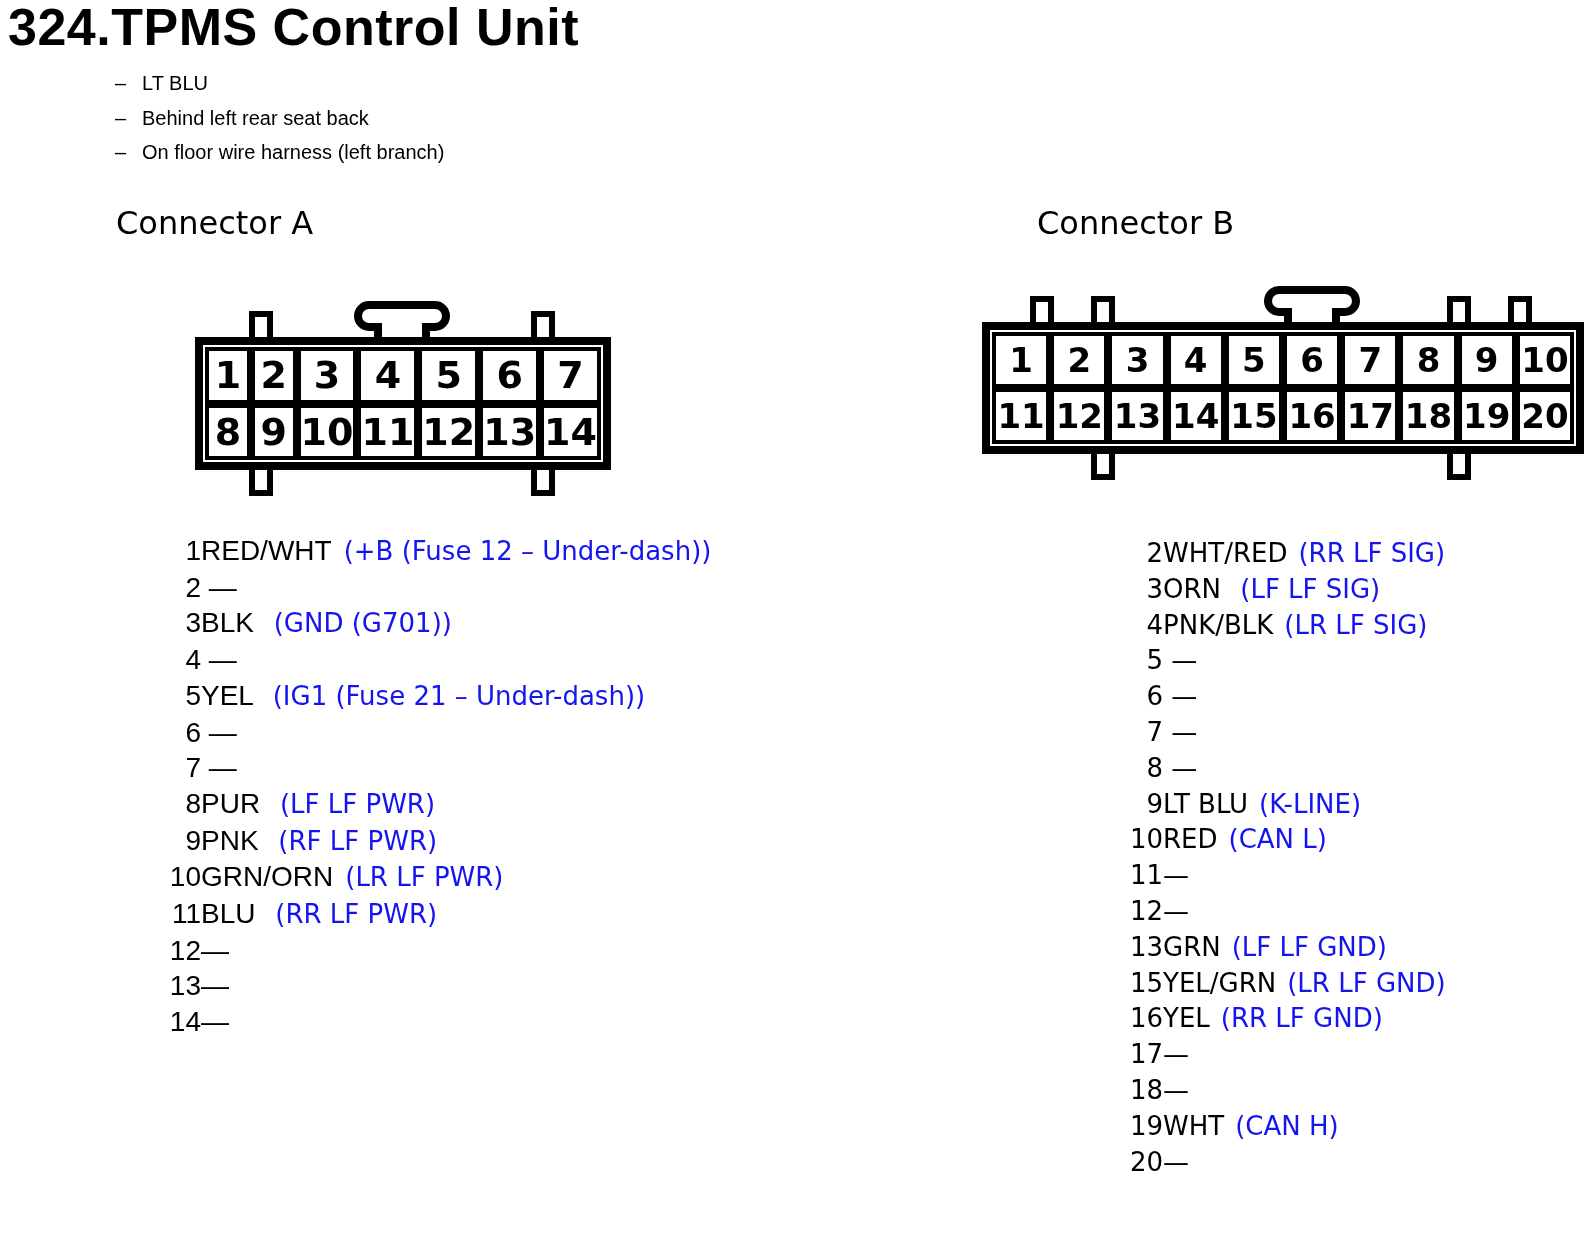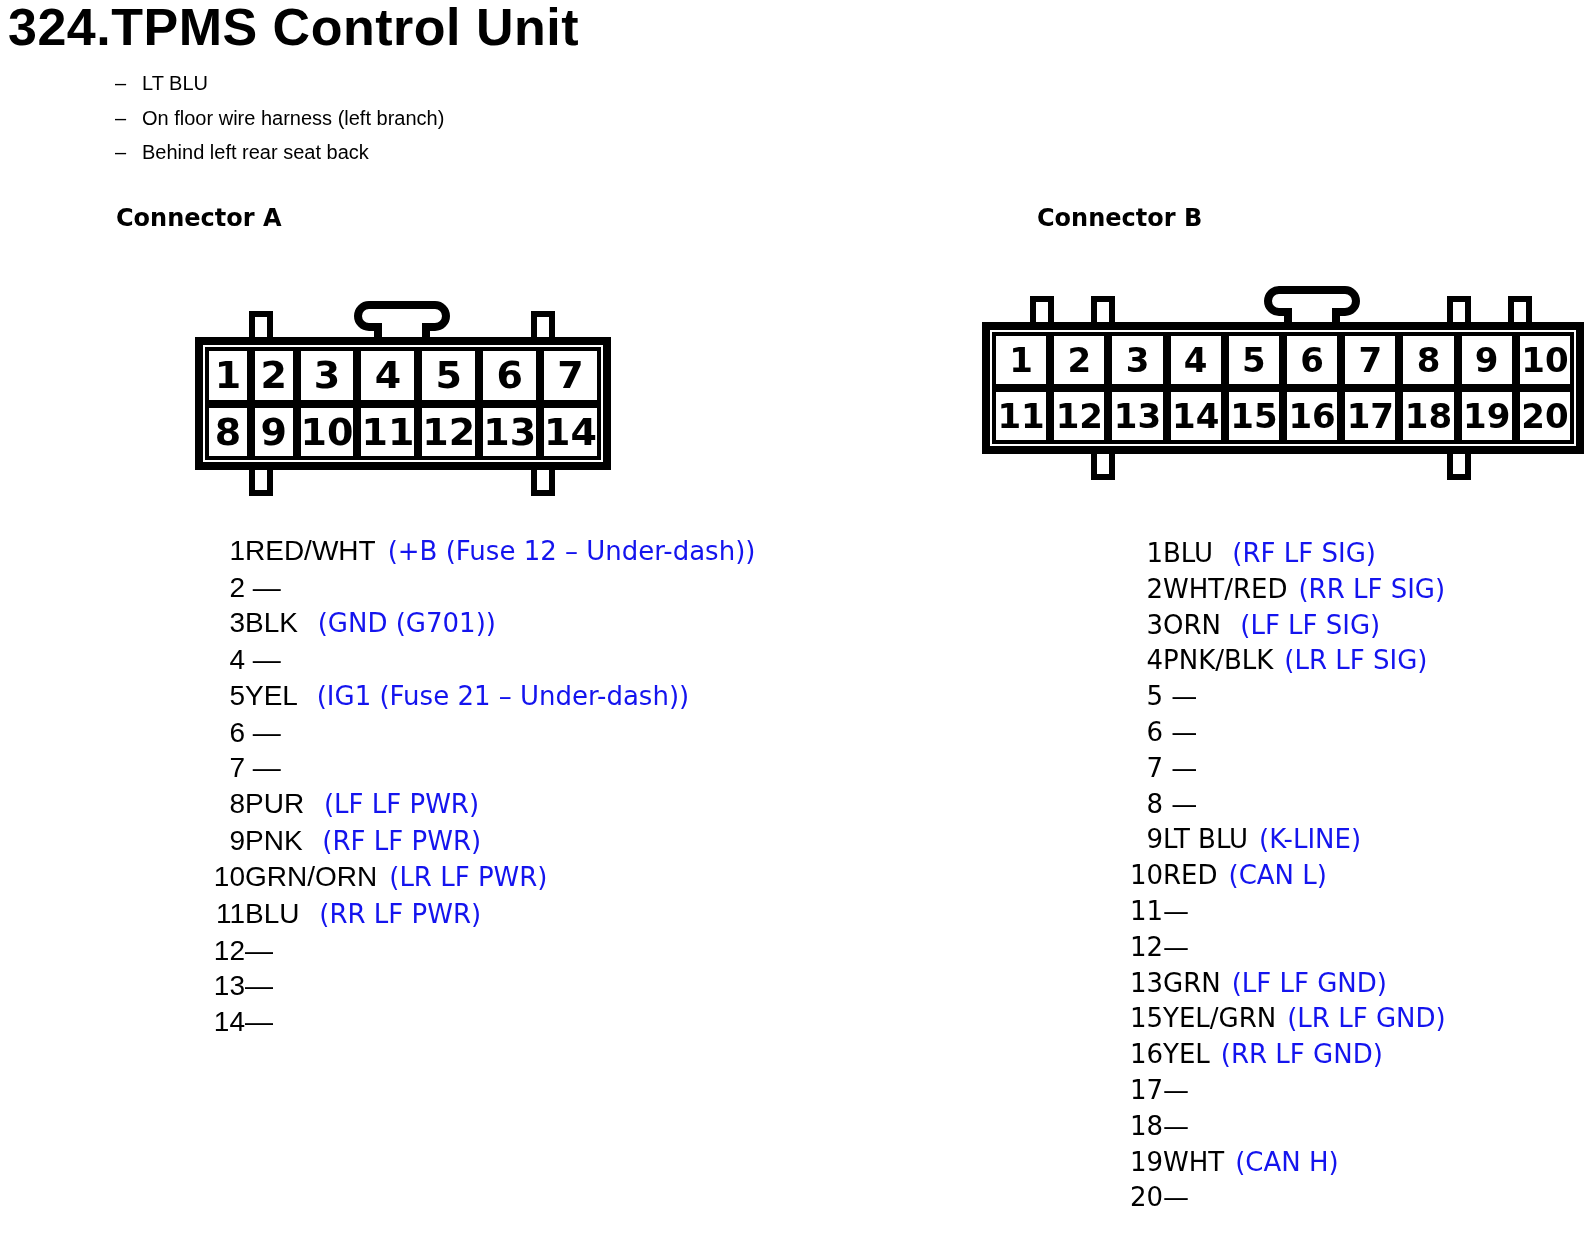--- a/index.html
+++ b/index.html
@@ -22,21 +22,21 @@
 
   .notes {
     position: absolute; left: 115px; top: 66px;
     font-size: 20px; line-height: 34.6px;
   }
   .note-dash { display: inline-block; width: 27px; }
 
   .conn-head {
     position: absolute; top: 204px;
     font-family: "DejaVu Sans", "Liberation Sans", sans-serif;
-    font-weight: 700; font-size: 24px;
+    font-weight: 400; font-size: 32px;
   }
   #headA { left: 116px; }
   #headB { left: 993px; margin-left: 44px; }
 
   
   .connector {
     position: absolute;
     border: 8px solid #000; background: #fff;
     padding: 2px;
   }
@@ -83,41 +83,41 @@
     background: #fff;
   }
   #latchAbar { left: 354px; top: 301px; }
   #latchAneck { left: 374px; top: 323px; }
   #latchBbar { left: 1264px; top: 286px; }
   #latchBneck { left: 1284px; top: 308px; }
 
   
   .pinlist { position: absolute; }
   #listA { left: 168px; top: 533px; font-size: 28px; line-height: 35.7px;
-           font-family: "Liberation Sans", sans-serif; margin-left: 44px; }
+           font-family: "Liberation Sans", sans-serif; }
   #listB { left: 1125px; top: 536px; font-size: 26px; line-height: 35.8px;
            font-family: "DejaVu Sans", sans-serif; }
   .pin-row { white-space: pre; }
   .num { display: inline-block; text-align: right; }
   #listA .num { width: 33px; }
   #listB .num { width: 38px; }
   .wire { white-space: pre; }
   .sig { color: var(--blue); }
   #listA .sig { margin-left: 12px; font-family: "DejaVu Sans", sans-serif; font-size: 26px; }
   #listB .sig { margin-left: 11px; }
 </style>
 </head>
 <body style="--blue: #1414ee;">
 
 <h1 class="title">324.TPMS Control Unit</h1>
 
 <div class="notes" id="notes">
     <div class="note-row"><span class="note-dash">–</span><span class="note-text">LT BLU</span></div>
+    <div class="note-row"><span class="note-dash">–</span><span class="note-text">Behind left rear seat back</span></div>
     <div class="note-row"><span class="note-dash">–</span><span class="note-text">On floor wire harness (left branch)</span></div>
-    <div class="note-row"><span class="note-dash">–</span><span class="note-text">Behind left rear seat back</span></div>
   </div>
 
 <h2 class="conn-head" id="headA">Connector A</h2>
 <h2 class="conn-head" id="headB">Connector B</h2>
 
 <div class="tab t" id="tabA1"></div>
 <div class="tab t" id="tabA2"></div>
 <div class="tab b" id="tabA3"></div>
 <div class="tab b" id="tabA4"></div>
 <div class="latch-bar" id="latchAbar"></div>
@@ -184,21 +184,20 @@
     <div class="pin-row"><span class="num">7</span><span class="wire"> —</span></div>
     <div class="pin-row"><span class="num">8</span><span class="wire">PUR </span><span class="sig">(LF LF PWR)</span></div>
     <div class="pin-row"><span class="num">9</span><span class="wire">PNK </span><span class="sig">(RF LF PWR)</span></div>
     <div class="pin-row"><span class="num">10</span><span class="wire">GRN/ORN</span><span class="sig">(LR LF PWR)</span></div>
     <div class="pin-row"><span class="num">11</span><span class="wire">BLU </span><span class="sig">(RR LF PWR)</span></div>
     <div class="pin-row"><span class="num">12</span><span class="wire">—</span></div>
     <div class="pin-row"><span class="num">13</span><span class="wire">—</span></div>
     <div class="pin-row"><span class="num">14</span><span class="wire">—</span></div>
   </div>
 <div class="pinlist" id="listB">
-    <div class="pin-row"><span class="num">1</span><span class="wire">BLU </span><span class="sig">(RF LF SIG)</span></div>
     <div class="pin-row"><span class="num">2</span><span class="wire">WHT/RED</span><span class="sig">(RR LF SIG)</span></div>
     <div class="pin-row"><span class="num">3</span><span class="wire">ORN </span><span class="sig">(LF LF SIG)</span></div>
     <div class="pin-row"><span class="num">4</span><span class="wire">PNK/BLK</span><span class="sig">(LR LF SIG)</span></div>
     <div class="pin-row"><span class="num">5</span><span class="wire"> —</span></div>
     <div class="pin-row"><span class="num">6</span><span class="wire"> —</span></div>
     <div class="pin-row"><span class="num">7</span><span class="wire"> —</span></div>
     <div class="pin-row"><span class="num">8</span><span class="wire"> —</span></div>
     <div class="pin-row"><span class="num">9</span><span class="wire">LT BLU</span><span class="sig">(K-LINE)</span></div>
     <div class="pin-row"><span class="num">10</span><span class="wire">RED</span><span class="sig">(CAN L)</span></div>
     <div class="pin-row"><span class="num">11</span><span class="wire">—</span></div>

